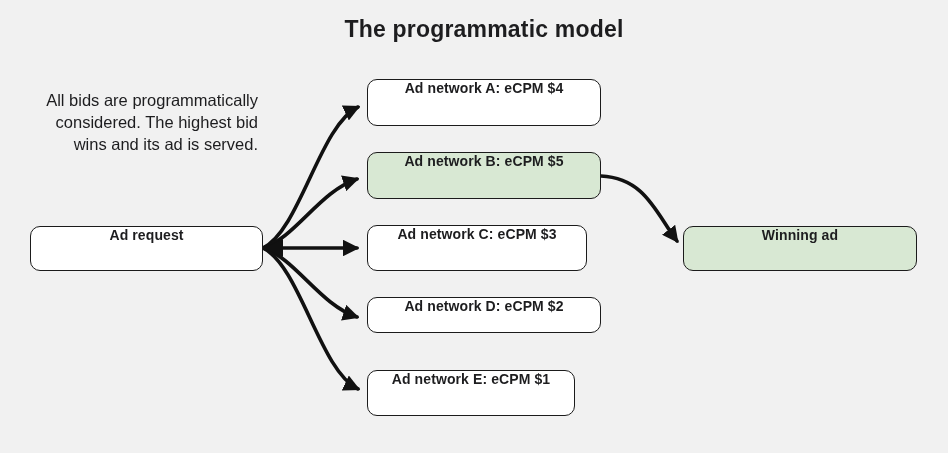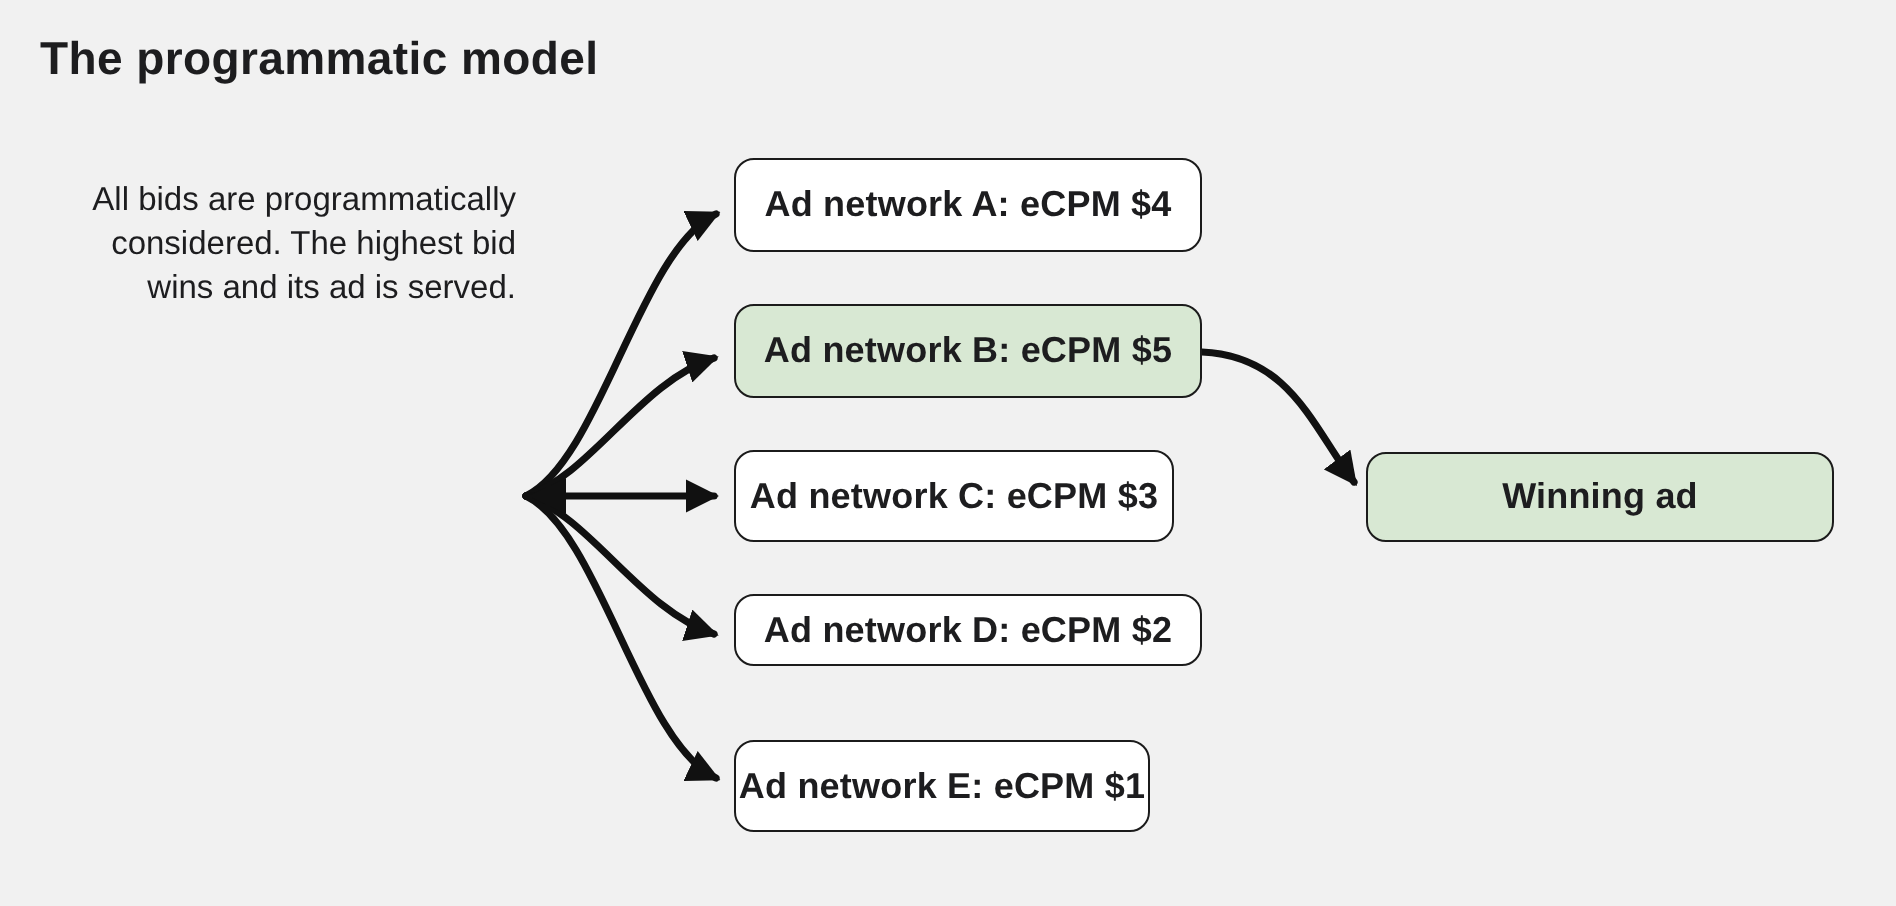--- a/index.html
+++ b/index.html
@@ -15,42 +15,42 @@
   .arrows {
     position: absolute;
     left: 0; top: 0;
     width: 948px; height: 453px;
     pointer-events: none;
   }
   .diagram-title {
     position: absolute;
     left: 20px; top: 16px;
     width: 928px;
+    text-align: center;
     font-size: 23px;
     font-weight: 700;
     letter-spacing: 0.2px;
   }
   .note {
     position: absolute;
     left: 12px; top: 89px;
     width: 246px;
     text-align: right;
     font-size: 16.5px;
     line-height: 22px;
     font-weight: 400;
   }
   .box {
     position: absolute;
     display: flex;
-    align-items: center;
     justify-content: center;
     background: var(--boxfill, #ffffff);
     border: 1.8px solid var(--border, #1b1b1b);
     border-radius: 10px;
-    font-size: 18px;
+    font-size: 14px;
     font-weight: 700;
     letter-spacing: 0.1px;
     box-sizing: border-box;
     text-align: center;
   }
   .box.highlight { background: var(--hifill, #d8e8d3); }
 
   .box-ad-request { left: 30px;  top: 226px; width: 233px; height: 45px; }
   .box-net-a      { left: 367px; top: 79px;  width: 234px; height: 47px; }
   .box-net-b      { left: 367px; top: 152px; width: 234px; height: 47px; }
@@ -82,20 +82,23 @@
   </svg>
 
   <div class="diagram-title">The programmatic model</div>
 
   <div class="note">
     <div>All bids are programmatically</div>
     <div>considered. The highest bid</div>
     <div>wins and its ad is served.</div>
   </div>
 
+  <div class="box box-ad-request">
+    <span>Ad request</span>
+  </div>
 
   <div class="box box-net-a">
     <span>Ad network A: eCPM $4</span>
   </div>
 
   <div class="box box-net-b highlight">
     <span>Ad network B: eCPM $5</span>
   </div>
 
   <div class="box box-net-c">

